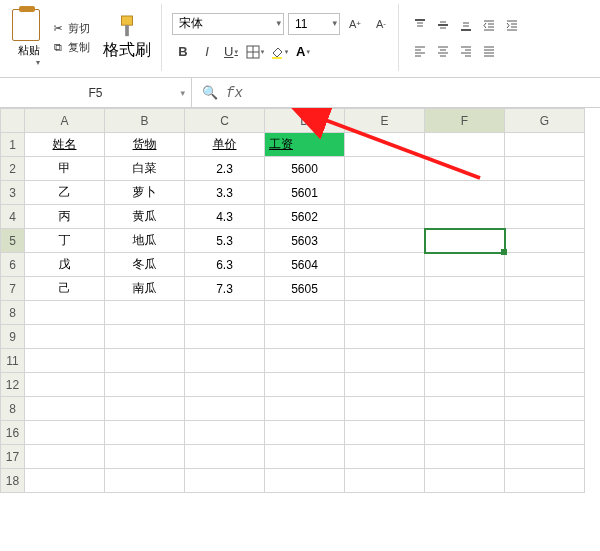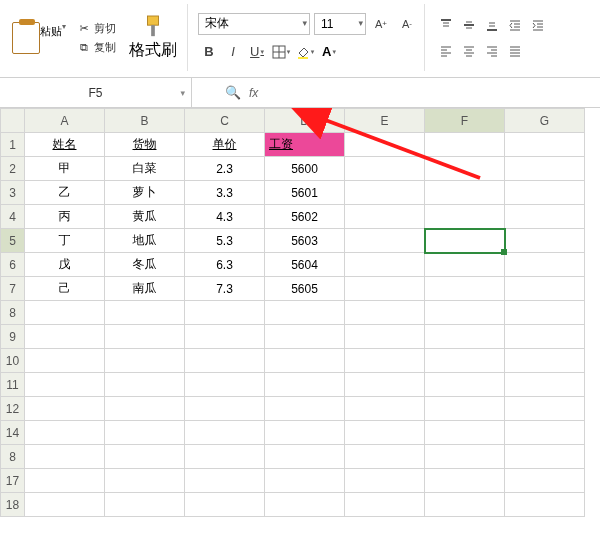--- a/index.html
+++ b/index.html
@@ -3,21 +3,21 @@
 <meta charset="utf-8">
 <style>
   * { box-sizing: border-box; margin: 0; padding: 0; }
   body { font-family: "Microsoft YaHei", sans-serif; background: #fff; overflow: hidden; width: 600px; height: 551px; }
 
   
   .ribbon { background: #fff; border-bottom: 1px solid #d0d0d0; padding: 4px 2px 6px 2px; display: flex; gap: 4px; align-items: stretch; height: 78px; }
   .ribbon-group { display: flex; flex-direction: column; justify-content: center; padding: 0 6px; border-right: 1px solid #e0e0e0; }
   .ribbon-group:last-child { border-right: none; }
   .paste-group { display: flex; gap: 4px; align-items: center; }
-  .paste-btn { display: flex; flex-direction: row; align-items: flex-start; cursor: pointer; padding: 2px 4px; }
+  .paste-btn { display: flex; flex-direction: column; align-items: flex-end; cursor: pointer; padding: 2px 4px; }
   .paste-btn .icon-big { width: 28px; height: 32px; background: linear-gradient(#fff,#fff); border: 1px solid #b07828; border-radius: 2px; position: relative; }
   .paste-btn .icon-big::before { content:""; position:absolute; top:-4px; left:6px; width:16px; height:6px; background:#c88828; border-radius:2px; }
   .paste-btn .label { font-size: 11px; margin-top: 2px; }
   .paste-btn .caret { font-size: 8px; color:#666; }
   .small-btn-col { display:flex; flex-direction:column; gap:2px; }
   .small-btn { display:flex; align-items:center; gap:3px; font-size:11px; padding:1px 3px; cursor:pointer; color:#333; }
   .small-btn .ico { width:14px; height:14px; display:inline-flex; align-items:center; justify-content:center; }
   .fmt-painter { display:flex; flex-direction:column; align-items:center; cursor:pointer; padding:2px 4px; margin-left:2px; }
   .fmt-painter .brush { width:22px; height:26px; }
   .fmt-painter .label { font-size:16px; }
@@ -26,44 +26,44 @@
   .font-select.wide { width:112px; }
   .font-select.narrow { width:52px; }
   .font-select .dd { position:absolute; right:2px; top:4px; font-size:9px; color:#666; }
   .font-btns { display:flex; gap:2px; margin-top:6px; }
   .tb-btn { width:22px; height:22px; display:flex; align-items:center; justify-content:center; cursor:pointer; font-size:13px; color:#444; border:1px solid transparent; }
   .tb-btn .caret { font-size:7px; margin-left:1px; color:#666; }
   .align-group .align-row { display:flex; gap:1px; }
   .align-group .align-row + .align-row { margin-top:4px; }
 
   
-  .formula-bar { display:flex; align-items:center; border-bottom:1px solid #d0d0d0; height:30px; background:#fff;gap:23px; }
+  .formula-bar { display:flex; align-items:center; border-bottom:1px solid #d0d0d0; height:30px; background:#fff; }
   .name-box { width:192px; border-right:1px solid #d0d0d0; display:flex; align-items:center; justify-content:center; font-size:12px; color:#333; height:100%; position:relative; cursor:text; }
   .name-box .dd { position:absolute; right:6px; font-size:9px; color:#888; }
   .fx-area { display:flex; align-items:center; padding:0 10px; gap:8px; }
   .fx-icon { width:16px; height:16px; color:#888; cursor:pointer; display:flex; align-items:center; justify-content:center; font-size:13px; }
-  .fx-label { font-style:italic; font-size:12px; color:#666; cursor:pointer; }
+  .fx-label { font-style:italic; font-size:14px; color:#666; cursor:pointer;font-family:Liberation Mono, monospace; }
   .fx-input { flex:1; height:100%; border:none; outline:none; font-size:12px; padding:0 6px; }
 
   
   .sheet { position:relative; user-select:none; }
   .colwidths { --rowhead:24px; --cA:80px; --cB:80px; --cC:80px; --cD:80px; --cE:80px; --cF:80px; --cG:80px; }
   table.grid { border-collapse:collapse; table-layout:fixed; width:calc(var(--rowhead) + var(--cA) + var(--cB) + var(--cC) + var(--cD) + var(--cE) + var(--cF) + var(--cG)); }
   table.grid th, table.grid td { border:1px solid #d4d4d4; height:24px; font-size:12px; font-weight:normal; padding:0; background:#fff; }
   table.grid thead th { background:#eef0e8; color:#555; position:relative; }
   table.grid thead th.selcol { background:#d8e0c8; }
   table.grid tbody th { background:#eef0e8; color:#555; width:var(--rowhead); text-align:center; }
   table.grid tbody th.selrow { background:#d8e0c8; }
   table.grid td { text-align:center; }
   table.grid .corner { background:#eef0e8; width:var(--rowhead); }
   .col-A{width:var(--cA);} .col-B{width:var(--cB);} .col-C{width:var(--cC);} .col-D{width:var(--cD);} .col-E{width:var(--cE);} .col-F{width:var(--cF);} .col-G{width:var(--cG);}
   
   td.dcell { border:1px solid #000; }
   td.header-cell { background:#e8eef4; border:1px solid #000;text-decoration:underline; }
-  td.header-cell.last { text-align:left; padding-left:4px; background:#ec4899; }
+  td.header-cell.last { text-align:left; padding-left:4px; background:#22c55e; }
   td.num-right { text-align:right; padding-right:6px;margin-left:8px; }
   
   .active-cell { outline:2px solid #2e8b3d; outline-offset:-1px; position:relative; }
   .active-cell::after { content:""; position:absolute; right:-3px; bottom:-3px; width:6px; height:6px; background:#2e8b3d; }
   
   .arrow-layer { position:absolute; left:0; top:0; pointer-events:none; }
 
 </style>
 </head>
 <body>
@@ -326,61 +326,51 @@
           <th>9</th>
           <td></td>
           <td></td>
           <td></td>
           <td></td>
           <td></td>
           <td></td>
           <td></td>
         </tr>
         <tr>
-          <th>10</th>
-          <td></td>
-          <td></td>
-          <td></td>
-          <td></td>
-          <td></td>
-          <td></td>
-          <td></td>
-        </tr>
-        <tr>
           <th>11</th>
           <td></td>
           <td></td>
           <td></td>
           <td></td>
           <td></td>
           <td></td>
           <td></td>
         </tr>
         <tr>
           <th>12</th>
           <td></td>
           <td></td>
           <td></td>
           <td></td>
           <td></td>
           <td></td>
           <td></td>
         </tr>
         <tr>
-          <th>14</th>
-          <td></td>
-          <td></td>
-          <td></td>
-          <td></td>
-          <td></td>
-          <td></td>
-          <td></td>
-        </tr>
-        <tr>
           <th>8</th>
+          <td></td>
+          <td></td>
+          <td></td>
+          <td></td>
+          <td></td>
+          <td></td>
+          <td></td>
+        </tr>
+        <tr>
+          <th>16</th>
           <td></td>
           <td></td>
           <td></td>
           <td></td>
           <td></td>
           <td></td>
           <td></td>
         </tr>
         <tr>
           <th>17</th>

